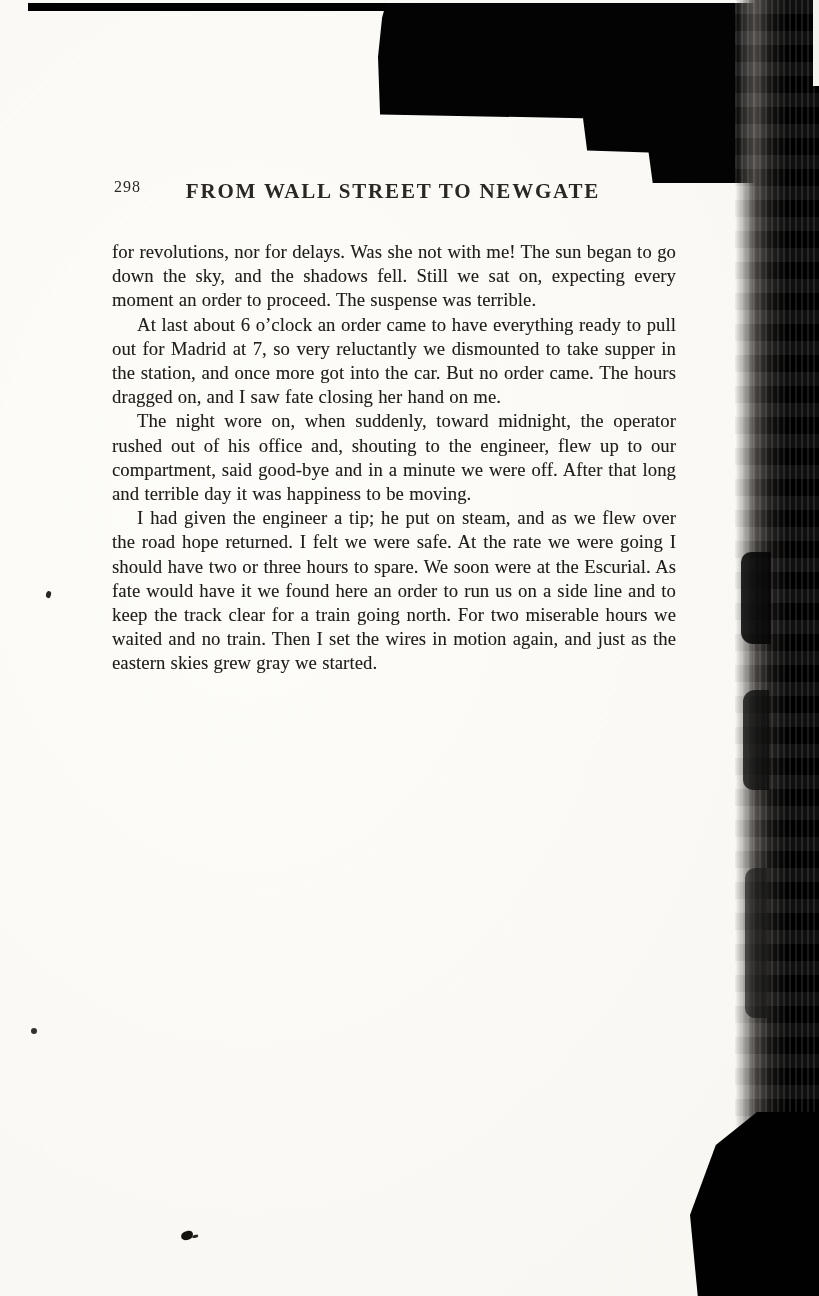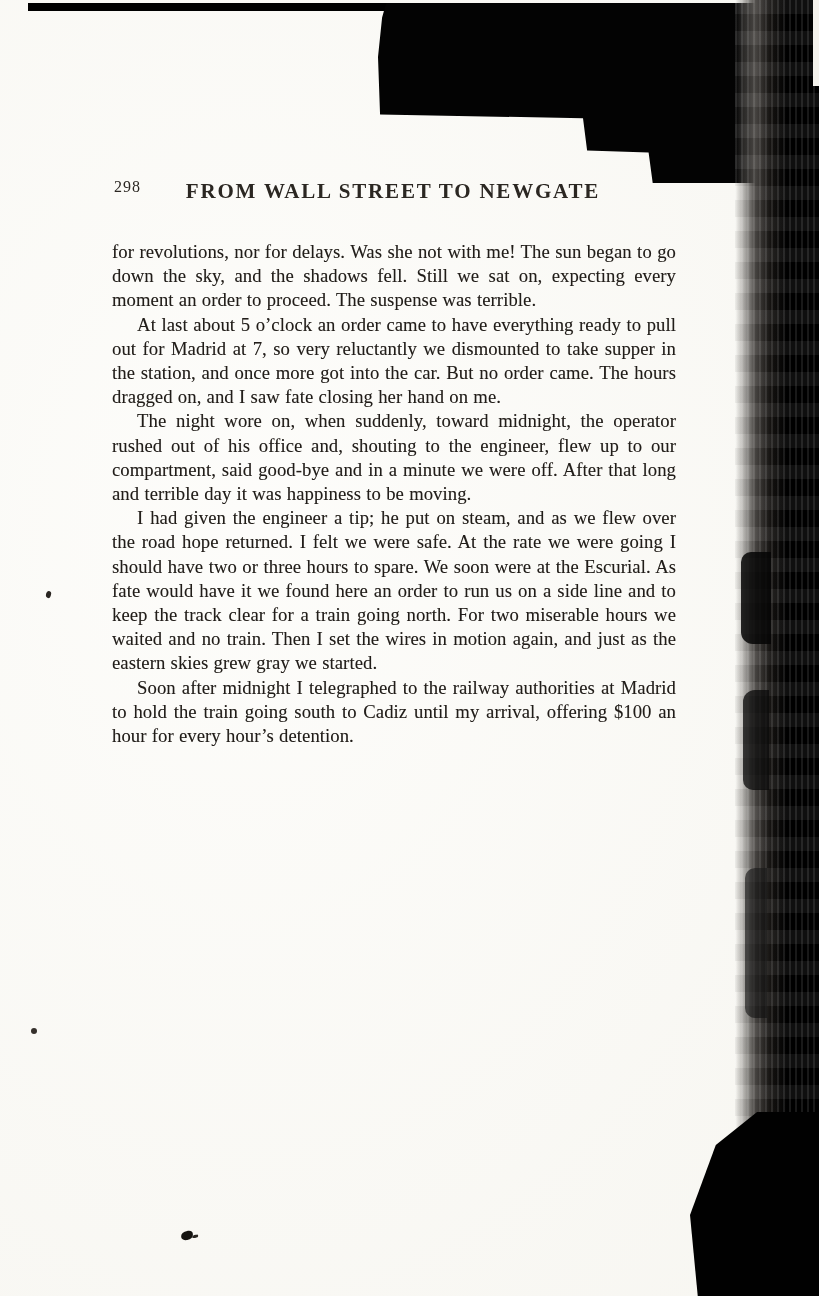--- a/index.html
+++ b/index.html
@@ -127,19 +127,18 @@
   <div class="artifact ink-speck-2"></div>
   <div class="artifact ink-blot-bottom"></div>
 
   <div class="running-header">
     <span class="folio">298</span>
     <span class="header-title">FROM WALL STREET TO NEWGATE</span>
   </div>
 
   <div class="text-block">
     <p class="noindent">for revolutions, nor for delays.  Was she not with me!  The sun began to go down the sky, and the shadows fell.  Still we sat on, expecting every moment an order to proceed. The suspense was terrible.</p>
-    <p>At last about 5 o’clock an order came to have everything ready to pull out for Madrid at 7, so very reluctantly we dismounted to take supper in the station, and once more got into the car.  But no order came.  The hours dragged on, and I saw fate closing her hand on me.</p>
+    <p>At last about 6 o’clock an order came to have everything ready to pull out for Madrid at 7, so very reluctantly we dismounted to take supper in the station, and once more got into the car.  But no order came.  The hours dragged on, and I saw fate closing her hand on me.</p>
     <p>The night wore on, when suddenly, toward midnight, the operator rushed out of his office and, shouting to the engineer, flew up to our compartment, said good-bye and in a minute we were off.  After that long and terrible day it was happiness to be moving.</p>
     <p>I had given the engineer a tip; he put on steam, and as we flew over the road hope returned.  I felt we were safe. At the rate we were going I should have two or three hours to spare.  We soon were at the Escurial.  As fate would have it we found here an order to run us on a side line and to keep the track clear for a train going north.  For two miserable hours we waited and no train.  Then I set the wires in motion again, and just as the eastern skies grew gray we started.</p>
-    <p>Soon after midnight I telegraphed to the railway authorities at Madrid to hold the train going south to Cadiz until my arrival, offering $100 an hour for every hour’s detention.</p>
   </div>
 
 </div>
 
 </body></html>

